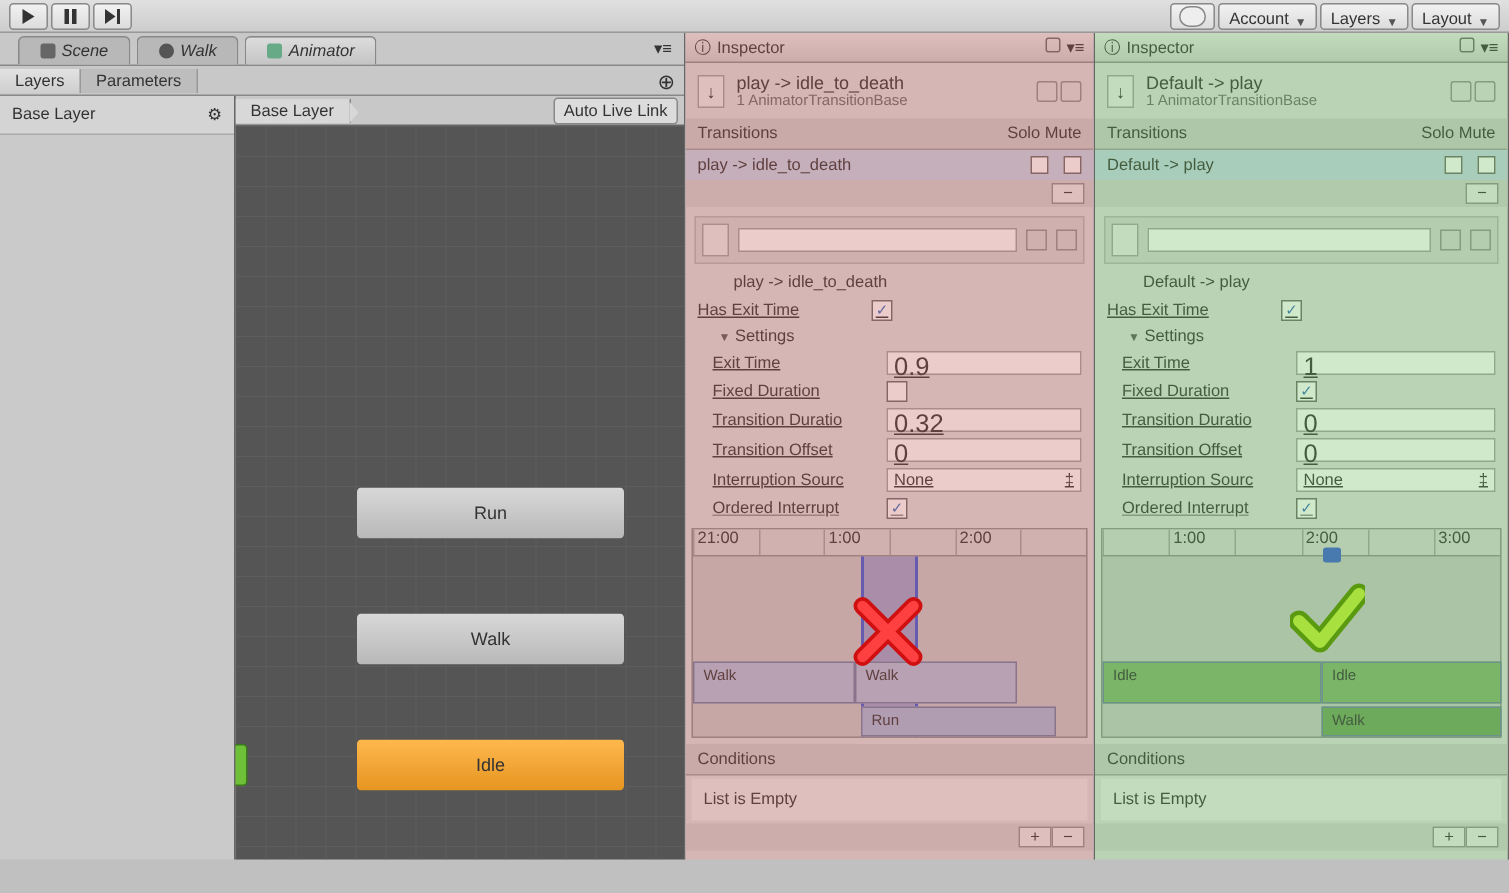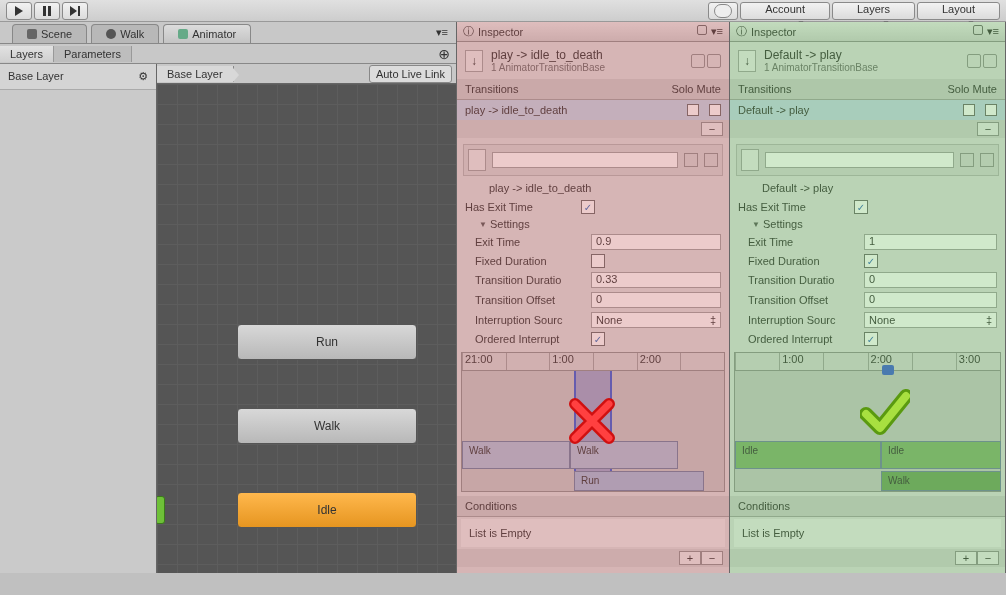--- a/index.html
+++ b/index.html
@@ -1,25 +1,25 @@
 <!DOCTYPE html>
 <html><head>
 <meta charset="utf-8">
 <style>
 * { margin:0; padding:0; box-sizing:border-box; font-family: Arial, sans-serif; font-size:11px; color:#333; }
 body { width:1006px; height:595px; background:#c0c0c0; overflow:hidden; position:relative; }
 .toolbar { height:22px; background:linear-gradient(#e0e0e0,#cdcdcd); border-bottom:1px solid #999; display:flex; align-items:center; padding:0 6px; justify-content:space-between; }
 .toolbar-left, .toolbar-right { display:flex; gap:2px; align-items:center; }
 .tbtn { width:26px; height:18px; background:linear-gradient(#f2f2f2,#dcdcdc); border:1px solid #8a8a8a; border-radius:3px; display:flex; align-items:center; justify-content:center; cursor:pointer; }
-.drop { height:18px; padding:0 24px; background:linear-gradient(#f2f2f2,#dcdcdc); border:1px solid #8a8a8a; border-radius:3px; display:flex; align-items:flex-end; gap:4px;flex-direction:column; }
+.drop { height:18px; padding:0 6px; background:linear-gradient(#f2f2f2,#dcdcdc); border:1px solid #8a8a8a; border-radius:3px; display:flex; align-items:flex-end; gap:4px; }
 .drop span.t { font-size:11px; }
 .tri { font-size:8px; color:#555; }
 .cloudicon { width:18px; height:14px; border:1px solid #888; border-radius:8px; background:#eee; }
 .tabs-row { height:22px; background:#c8c8c8; border-bottom:1px solid #888; display:flex; align-items:flex-end; padding-left:12px; }
-.tab { padding:3px 14px; background:linear-gradient(#dcdcdc,#c4c4c4); border:1px solid #888; border-bottom:none; border-radius:4px 4px 0 0; margin-right:4px; display:flex; align-items:center; gap:4px; }
+.tab { padding:3px 14px; background:linear-gradient(#dcdcdc,#c4c4c4); border:1px solid #888; border-bottom:none; border-radius:4px 4px 0 0; margin-right:4px; display:flex; align-items:center; gap:4px;font-style:italic; }
 .tab.inactive { background:#b8b8b8; color:#555;}
 .tab .tabico { width:10px; height:10px; background:#888; border-radius:2px; }
 .main { display:flex; height:551px; }
 .animator-panel { width:457px; display:flex; flex-direction:column; border-right:1px solid #666;}
 .inspector-panel { width:273px; display:flex; flex-direction:column; border-right:1px solid #666; position:relative; }
 .inspector-panel.green .overlay { background:rgba(120,220,100,0.25); }
 .inspector-panel.red .overlay { background:rgba(230,100,100,0.25); }
 .overlay { position:absolute; inset:0; pointer-events:none; z-index:5; }
 .panel-header { height:20px; background:linear-gradient(#dcdcdc,#c4c4c4); border-bottom:1px solid #888; display:flex; align-items:center; padding:0 6px; justify-content:space-between; }
 .panel-header .title { display:flex; gap:4px; align-items:center; }
@@ -46,25 +46,25 @@
 .trans-top { padding:6px 8px; display:flex; align-items:center; gap:8px;}
 .trans-top .tico { width:18px; height:22px; background:#ddd; border:1px solid #999; display:flex; align-items:center; justify-content:center; font-size:12px;}
 .trans-top .tinfo { flex:1; }
 .tbar { margin-left:auto; display:flex; gap:2px;}
 .tbar .gear { width:14px; height:14px; border:1px solid #888; border-radius:2px;}
 .translist-row { padding:4px 8px; background:#b8c8d8; display:flex; justify-content:space-between; font-size:10px;}
 .translist-row .cb { width:12px; height:12px; border:1px solid #666; background:#eee;}
 .translist-row span.pair { display:flex; gap:10px; }
 .addremove { display:flex; justify-content:flex-end; padding:2px 6px; gap:0; background:#c4c4c4;}
 .addremove .sq { width:22px; height:14px; background:#dcdcdc; border:1px solid #888; display:flex; align-items:center; justify-content:center;}
-.fieldrow { display:flex; padding:2px 8px; align-items:center; gap:6px;}
+.fieldrow { display:flex; padding:2px 8px; align-items:center; gap:6px;text-decoration:underline;}
 .fieldrow .lbl { width:110px; font-size:11px; }
 .fieldrow .ck { width:14px; height:14px; border:1px solid #666; background:#eee; display:flex; align-items:center; justify-content:center; font-size:10px;}
 .fieldrow .ck.checked::after { content:"✓"; color:#3468b0;}
-.fieldrow .inp { flex:1; height:16px; border:1px solid #999; background:#eee; padding:0 4px; font-size:11px;}
+.fieldrow .inp { flex:1; height:16px; border:1px solid #999; background:#eee; padding:0 4px; font-size:17px;}
 .fieldrow .sel { flex:1; height:16px; border:1px solid #999; background:#eee; padding:0 4px; font-size:11px; display:flex; justify-content:space-between; align-items:center;}
 .foldhdr { padding:2px 22px; font-size:11px; display:flex; align-items:center; gap:3px;}
 .foldhdr::before { content:"▼"; font-size:8px; color:#555;}
 .subfield { padding-left:18px; }
 .underline-red { border-bottom:2px solid #e02020; }
 .underline-green { border-bottom:2px solid #40c030; }
 .disabled { color:#888; }
 .timeline { margin:4px; height:140px; border:1px solid #888; background:#bcbcbc; position:relative;}
 .timeline .ruler { height:18px; border-bottom:1px solid #888; background:#cacaca; display:flex; font-size:9px; position:relative;}
 .timeline .ruler span { flex:1; border-left:1px solid #999; padding-left:2px;}
@@ -243,21 +243,21 @@
       <div class="fieldrow subfield">
           <span class="lbl">Exit Time</span>
           <span class="inp underline-red">0.9</span>
         </div>
       <div class="fieldrow subfield">
           <span class="lbl">Fixed Duration</span>
           <span class="ck"></span>
         </div>
       <div class="fieldrow subfield">
           <span class="lbl">Transition Duratio</span>
-          <span class="inp underline-red">0.33</span>
+          <span class="inp underline-red">0.32</span>
         </div>
       <div class="fieldrow subfield">
           <span class="lbl">Transition Offset</span>
           <span class="inp">0</span>
         </div>
       <div class="fieldrow subfield">
           <span class="lbl">Interruption Sourc</span>
           <span class="sel">
             <span>None</span>
             <span>‡</span>

